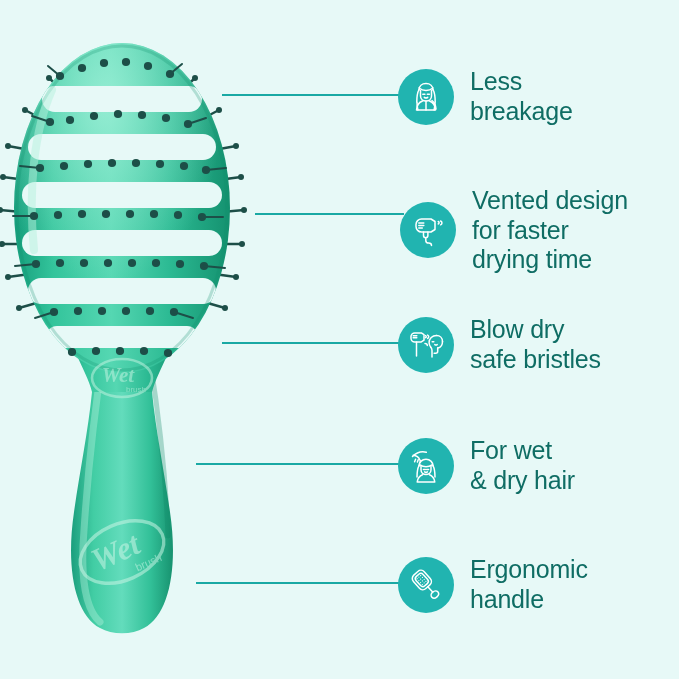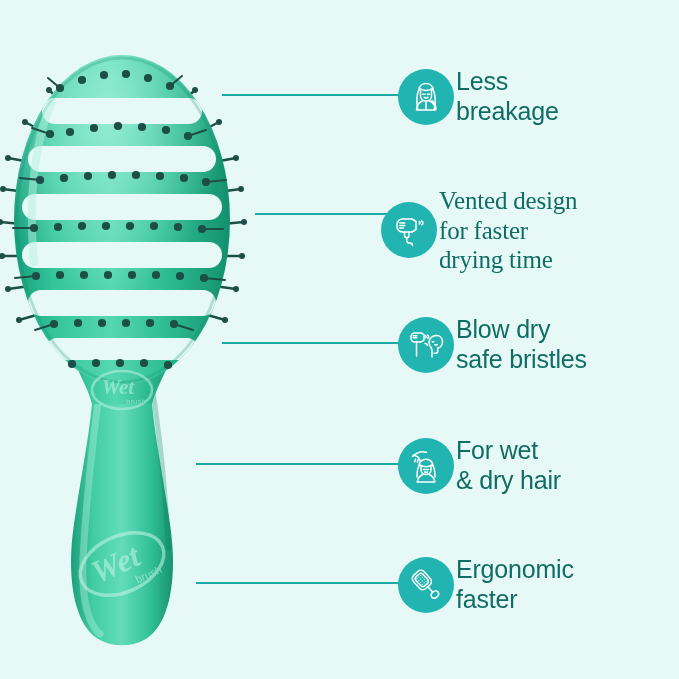--- a/index.html
+++ b/index.html
@@ -4,31 +4,31 @@
 <style>
   html,body{margin:0;padding:0;}
   body{
     width:679px;height:679px;
     background:#e7f9f7;
     font-family:"Liberation Sans", sans-serif;
     overflow:hidden;
     position:relative;
   }
   #stage{position:absolute;inset:0;}
-  .product{position:absolute;left:0;top:12px;width:260px;height:536px;}
+  .product{position:absolute;left:0;top:0;width:260px;height:536px;}
   .features{position:absolute;left:0;top:0;width:679px;height:679px;}
   .feature{position:absolute;display:flex;align-items:center;}
   .icon-circle{
     width:56px;height:56px;border-radius:50%;
     background:#21b4b0;
     display:flex;align-items:center;justify-content:center;
     flex:0 0 auto;
   }
   .feature-label{
-    margin-left:2px;
+    margin-left:16px;
     color:#0f6d64;
     font-size:25px;
     line-height:1.18;
     letter-spacing:-0.2px;
     white-space:pre-line;
   }
   .connector{position:absolute;height:2px;background:#1aa9a4;}
 </style>
 </head>
 <body>
@@ -239,21 +239,21 @@
         <path d="M29 25.5c0 3-0.4 5.5-0.9 7.5"></path>
         <path d="M16.5 24c-3.5 1.2-5.6 4-6 9h19c-0.4-5-2.5-7.8-6-9"></path>
         <path d="M20 24v9"></path>
         <path d="M26 23.5c2.5 2 3.8 5 4 8.5"></path>
       </svg>
     </div>
     <div class="feature-label">Less
 breakage</div>
   </div>
 
-  <div class="feature" style="left:381px;top:186px;font-family:Liberation Serif, serif;">
+  <div class="feature" style="left:400px;top:186px;">
     <div class="icon-circle">
       <svg width="40" height="40" viewBox="0 0 40 40" fill="none" stroke="#ffffff" stroke-width="1.5" stroke-linecap="round" stroke-linejoin="round">
         <path d="M8 14.5c0-3 2.5-5.5 5.5-5.5h9.5l4 2.5v8l-4 2.5h-9.5c-3 0-5.5-2.5-5.5-5.5z"></path>
         <path d="M10.8 13h5M10.8 15.5h5M10.8 18h3.5"></path>
         <path d="M15.5 22v3.5c0 1.2 1 2.2 2.2 2.2s2.2-1 2.2-2.2V22"></path>
         <path d="M17.8 27.7v2.8c0 1.6 1.4 2.6 2.9 2.6 1.6 0 2.8 1 2.8 2.4"></path>
         <path d="M30.2 11.5c1.2 0.6 1.2 1.9 0 2.5M32.6 11c1.8 0.9 1.8 2.9 0 3.8"></path>
       </svg>
     </div>
     <div class="feature-label">Vented design
@@ -313,16 +313,16 @@
             <path d="M17.6 12h0.01M20 12h0.01M22.4 12h0.01"></path>
             <path d="M17.6 14.6h0.01M20 14.6h0.01M22.4 14.6h0.01"></path>
             <path d="M17.6 17.2h0.01M20 17.2h0.01M22.4 17.2h0.01"></path>
           </g>
           <path d="M20.2 22.5v7.2"></path>
           <path d="M20.2 29.7c-2.3 0-4 1.5-4 3.3s1.7 3.2 4 3.2 4-1.4 4-3.2-1.7-3.3-4-3.3z"></path>
         </g>
       </svg>
     </div>
     <div class="feature-label">Ergonomic
-faster</div>
+handle</div>
   </div>
 
 </div>
 
 </body></html>

